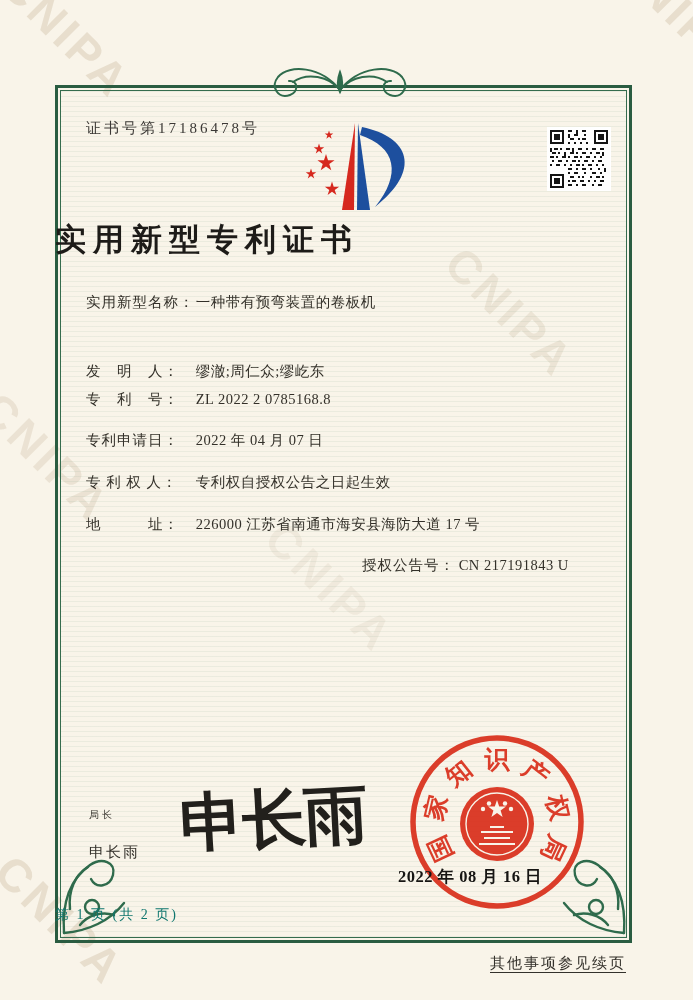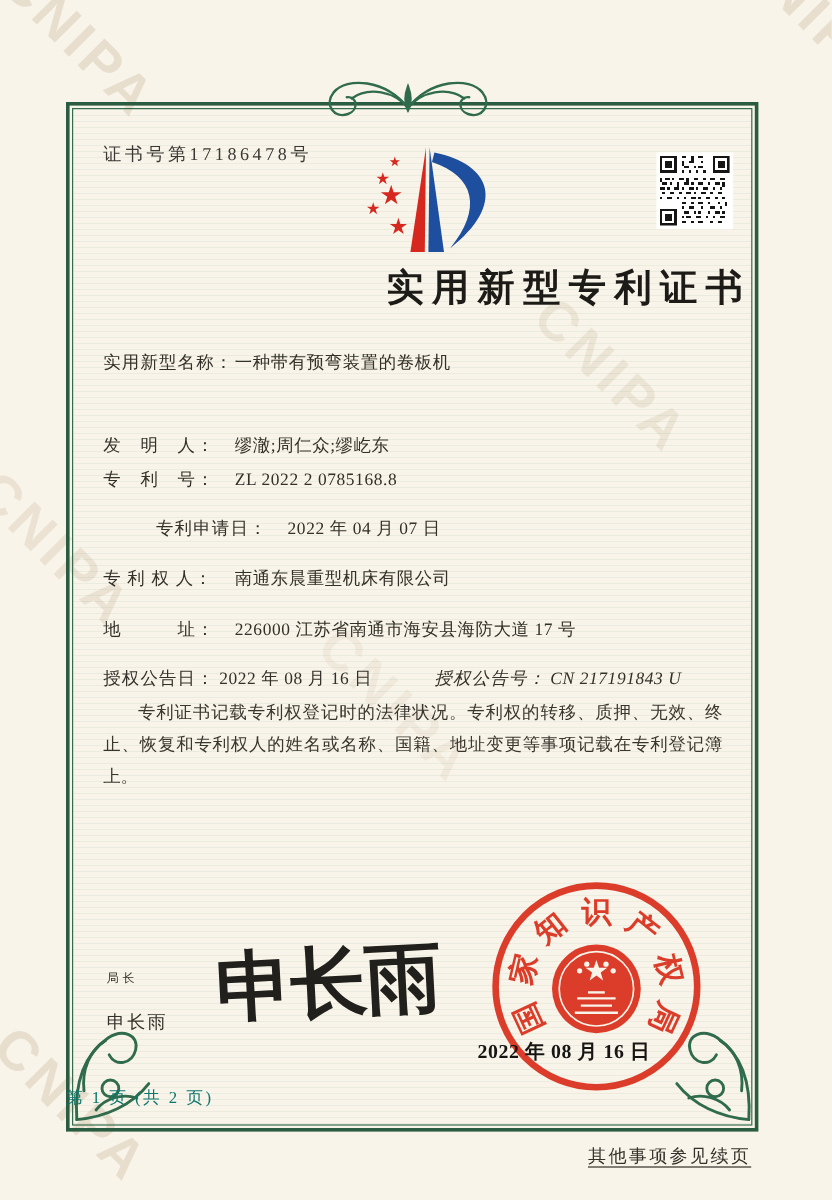--- a/index.html
+++ b/index.html
@@ -33,29 +33,29 @@
   .corner-flourish{position:absolute;z-index:3;}
   .cf-left{left:58px;top:845px;}
   .cf-right{left:540px;top:845px;transform:scaleX(-1);}
   .cert-number{
     position:absolute;left:86px;top:119px;z-index:4;
     font-size:15px;letter-spacing:3px;color:#3b3835;
   }
   .qr{position:absolute;left:547px;top:127px;width:64px;height:64px;z-index:4;background:#fff;padding:3px;box-sizing:border-box;}
   .logo{position:absolute;left:278px;top:118px;z-index:4;}
   .title{
-    position:absolute;left:55px;top:219px;width:571px;text-align:right;z-index:4;
+    position:absolute;left:55px;top:219px;width:571px;text-align:left;z-index:4;
     font-size:31px;font-weight:bold;letter-spacing:7px;color:#1d1b18;
   }
   .field-row{position:absolute;left:86px;z-index:4;font-size:14.5px;color:#333029;white-space:nowrap;}
   .field-label{display:inline-block;width:106px;letter-spacing:1px;}
   .field-value{letter-spacing:0.5px;}
-  .fr-0{top:293px;} .fr-1{top:349px;margin-top:13px;} .fr-2{top:390px;} .fr-3{top:431px;margin-left:44px;} .fr-4{top:473px;} .fr-5{top:515px;}
+  .fr-0{top:293px;} .fr-1{top:349px;margin-top:13px;} .fr-2{top:390px;} .fr-3{top:431px;} .fr-4{top:473px;} .fr-5{top:515px;}
   .grant-row{position:absolute;left:86px;top:556px;width:514px;z-index:4;font-size:14.5px;color:#333029;white-space:nowrap;}
-  .grant-right{position:absolute;left:276px;top:0;font-style:italic;}
+  .grant-right{position:absolute;left:276px;top:0;}
   .paragraphs{
     position:absolute;left:86px;top:581px;width:516px;z-index:4;
     font-size:14.5px;line-height:27px;text-align:justify;color:#3a362e;
   }
   .paragraphs p{margin:0;text-indent:2em;}
   .signer-role{position:absolute;left:89px;top:808px;font-size:10px;letter-spacing:3px;z-index:4;color:#34312b;}
   .signer-name{position:absolute;left:89px;top:843px;font-size:15px;letter-spacing:2px;z-index:4;color:#34312b;}
   .signature{
     position:absolute;left:180px;top:775px;width:220px;z-index:4;
     font-size:64px;font-weight:600;color:#22201c;transform:rotate(-3deg);
@@ -177,40 +177,35 @@
 <div class="field-row fr-2">
   <span class="field-label">专　利　号：</span>
   <span class="field-value">ZL 2022 2 0785168.8</span>
 </div>
 <div class="field-row fr-3">
   <span class="field-label">专利申请日：</span>
   <span class="field-value">2022 年 04 月 07 日</span>
 </div>
 <div class="field-row fr-4">
   <span class="field-label">专 利 权 人：</span>
-  <span class="field-value">南通东晨重型机床有限公司</span>
+  <span class="field-value">专利权自授权公告之日起生效</span>
 </div>
 <div class="field-row fr-5">
   <span class="field-label">地　　　址：</span>
   <span class="field-value">226000 江苏省南通市海安县海防大道 17 号</span>
 </div>
 
 <div class="grant-row">
-  <span>
-    <span class="field-label" style="width:auto;">授权公告日：</span>
-    <span class="field-value">2022 年 08 月 16 日</span>
-  </span>
   <span class="grant-right">
     <span class="field-label" style="width:auto;">授权公告号：</span>
     <span class="field-value">CN 217191843 U</span>
   </span>
 </div>
 
 <div class="paragraphs">
-  <p>专利证书记载专利权登记时的法律状况。专利权的转移、质押、无效、终止、恢复和专利权人的姓名或名称、国籍、地址变更等事项记载在专利登记簿上。</p>
 </div>
 
 <div class="signer-role">局长</div>
 <div class="signer-name">申长雨</div>
 <div class="signature">申长雨</div>
 
 <svg class="seal" viewBox="0 0 180 180">
   <circle cx="90" cy="90" r="84" fill="none" stroke="#d92e1a" stroke-width="5.5"></circle>
 
   <g>

